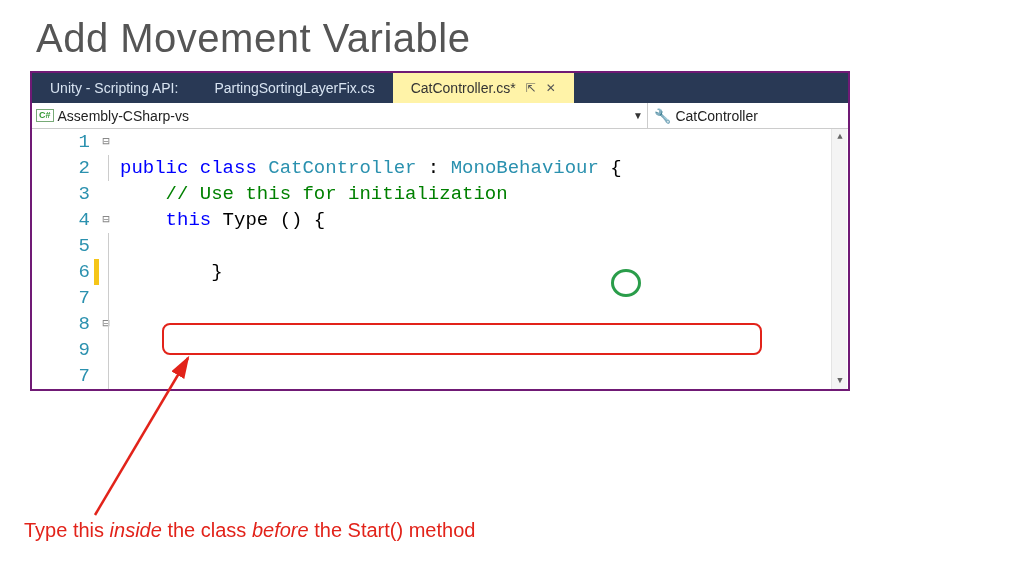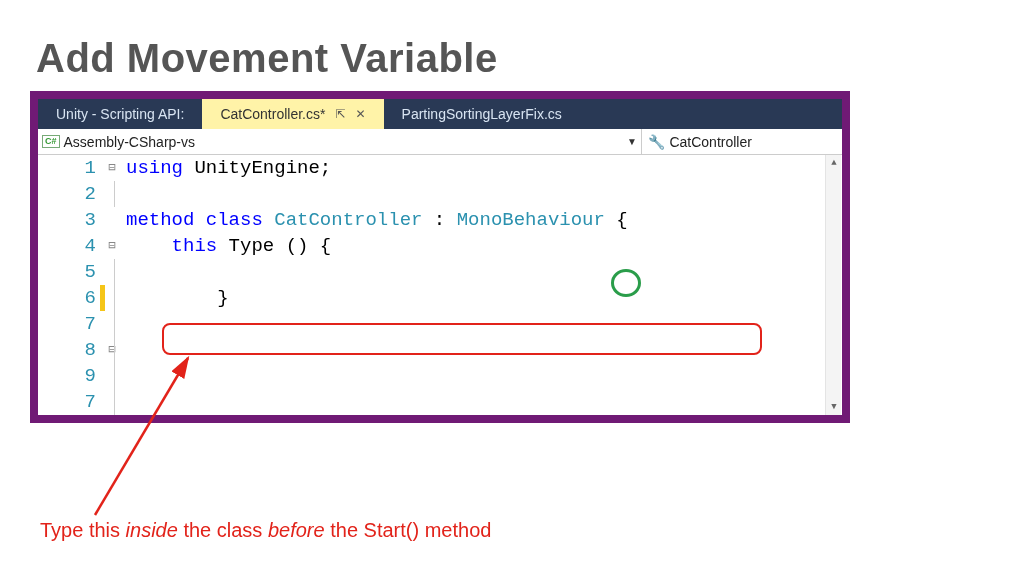--- a/index.html
+++ b/index.html
@@ -1,18 +1,18 @@
 <!DOCTYPE html>
 <html><head>
 <meta charset="utf-8">
 <style>
   * { box-sizing: border-box; margin: 0; padding: 0; }
   body { font-family: "Segoe UI", Arial, sans-serif; background: #fff; width: 1024px; height: 576px; overflow: hidden; position: relative; }
-  .slide-title { font-size: 40px; font-weight: 700; color: #555; padding: 36px 36px 10px; letter-spacing: 0.5px; }
-  .editor-frame { margin: 0 30px; border: 8px solid #701a75; width: 820px; background: #fff; }
+  .slide-title { font-size: 40px; font-weight: 400; color: #555; padding: 16px 36px 10px; letter-spacing: 0.5px; }
+  .editor-frame { margin: 0 30px; border: 2px solid #701a75; width: 820px; background: #fff; }
   .tab-bar { background: #293955; height: 30px; display: flex; align-items: stretch; }
   .tab { padding: 0 18px; font-size: 14px; display: flex; align-items: center; color: #d8e4f2; white-space: nowrap; }
   .tab.active { background: #fff3a8; color: #333; }
   .tab .pin, .tab .close { margin-left: 10px; color: #555; font-size: 12px; }
   .nav-bar { height: 26px; border-bottom: 1px solid #ccc; display: flex; align-items: stretch; background: #fff; }
   .nav-left { flex: 1; display: flex; align-items: center; padding: 0 4px; border-right: 1px solid #ccc; font-size: 14px; color: #222; }
   .nav-right { width: 200px; display: flex; align-items: center; padding: 0 6px; font-size: 14px; color: #222; }
   .cs-badge { display: inline-block; border: 1px solid #7a7; color: #393; font-size: 9px; font-weight: bold; padding: 0 2px; margin-right: 4px; line-height: 11px; }
   .wrench { color: #c08a00; font-size: 14px; margin-right: 4px; }
   .dd-caret { margin-left: auto; font-size: 10px; color: #333; }
@@ -40,26 +40,26 @@
   .scrollbar-v .up{top:0;} .scrollbar-v .down{bottom:0;}
 </style>
 </head>
 <body>
 
 <div class="slide-title">Add Movement Variable</div>
 
 <div class="editor-frame">
   <div class="tab-bar">
     <div class="tab">Unity - Scripting API:</div>
+    <div class="tab">PartingSortingLayerFix.cs</div>
     <div class="tab active">
       <span>CatController.cs*</span>
       <span class="pin">⇱</span>
       <span class="close">✕</span>
     </div>
-    <div class="tab">PartingSortingLayerFix.cs</div>
   </div>
   <div class="nav-bar">
     <div class="nav-left">
       <span class="cs-badge">C#</span>
       <span>Assembly-CSharp-vs</span>
       <span class="dd-caret">▼</span>
     </div>
     <div class="nav-right">
       <span class="wrench">🔧</span>
       <span>CatController</span>
@@ -88,23 +88,23 @@
         <div></div>
         <div></div>
         <div></div>
       <div>⊟</div>
         <div></div>
         <div></div>
     </div>
     <div class="fold-line" style="top:26px;height:26px;"></div>
     <div class="fold-line" style="top:104px;height:156px;"></div>
     <div class="code-col">
-      <div class="line"><span class="kw">using</span><span class="txt"> UnityEngine;</span></div>
       <div class="line"></div>
-      <div class="line"><span class="kw">method class </span><span class="type">CatController</span><span class="txt"> : </span><span class="type">MonoBehaviour</span><span class="txt"> {</span></div>
+      <div class="line"><span class="kw">public class </span><span class="type">CatController</span><span class="txt"> : </span><span class="type">MonoBehaviour</span><span class="txt"> {</span></div>
+      <div class="line"><span class="cm">    // Use this for initialization</span></div>
       <div class="line"><span class="kw">    this</span><span class="txt"> Type () {</span></div>
       <div class="line"></div>
       <div class="line"><span class="txt">        }</span></div>
     </div>
     <div class="scrollbar-v">
       <div class="up">▲</div>
       <div class="down">▼</div>
     </div>
   </div>
 </div>
@@ -115,15 +115,15 @@
 
 <svg class="arrow-svg" style="left:60px; top:340px;" width="180" height="190">
   <defs>
       <marker id="ah" markerWidth="10" markerHeight="10" refX="8" refY="3" orient="auto">
         <path d="M0,0 L9,3 L0,6 Z" fill="#e2231a"></path>
       </marker>
     </defs>
   <line x1="35" y1="175" x2="128" y2="18" stroke="#e2231a" stroke-width="2.5" marker-end="url(#ah)"></line>
 </svg>
 
-<div class="caption" style="left:40px; top:519px;">
+<div class="caption" style="left:24px; top:519px;">
   <span>Type this </span><span class="it">inside</span><span> the class </span><span class="it">before</span><span> the Start() method</span>
 </div>
 
 </body></html>

